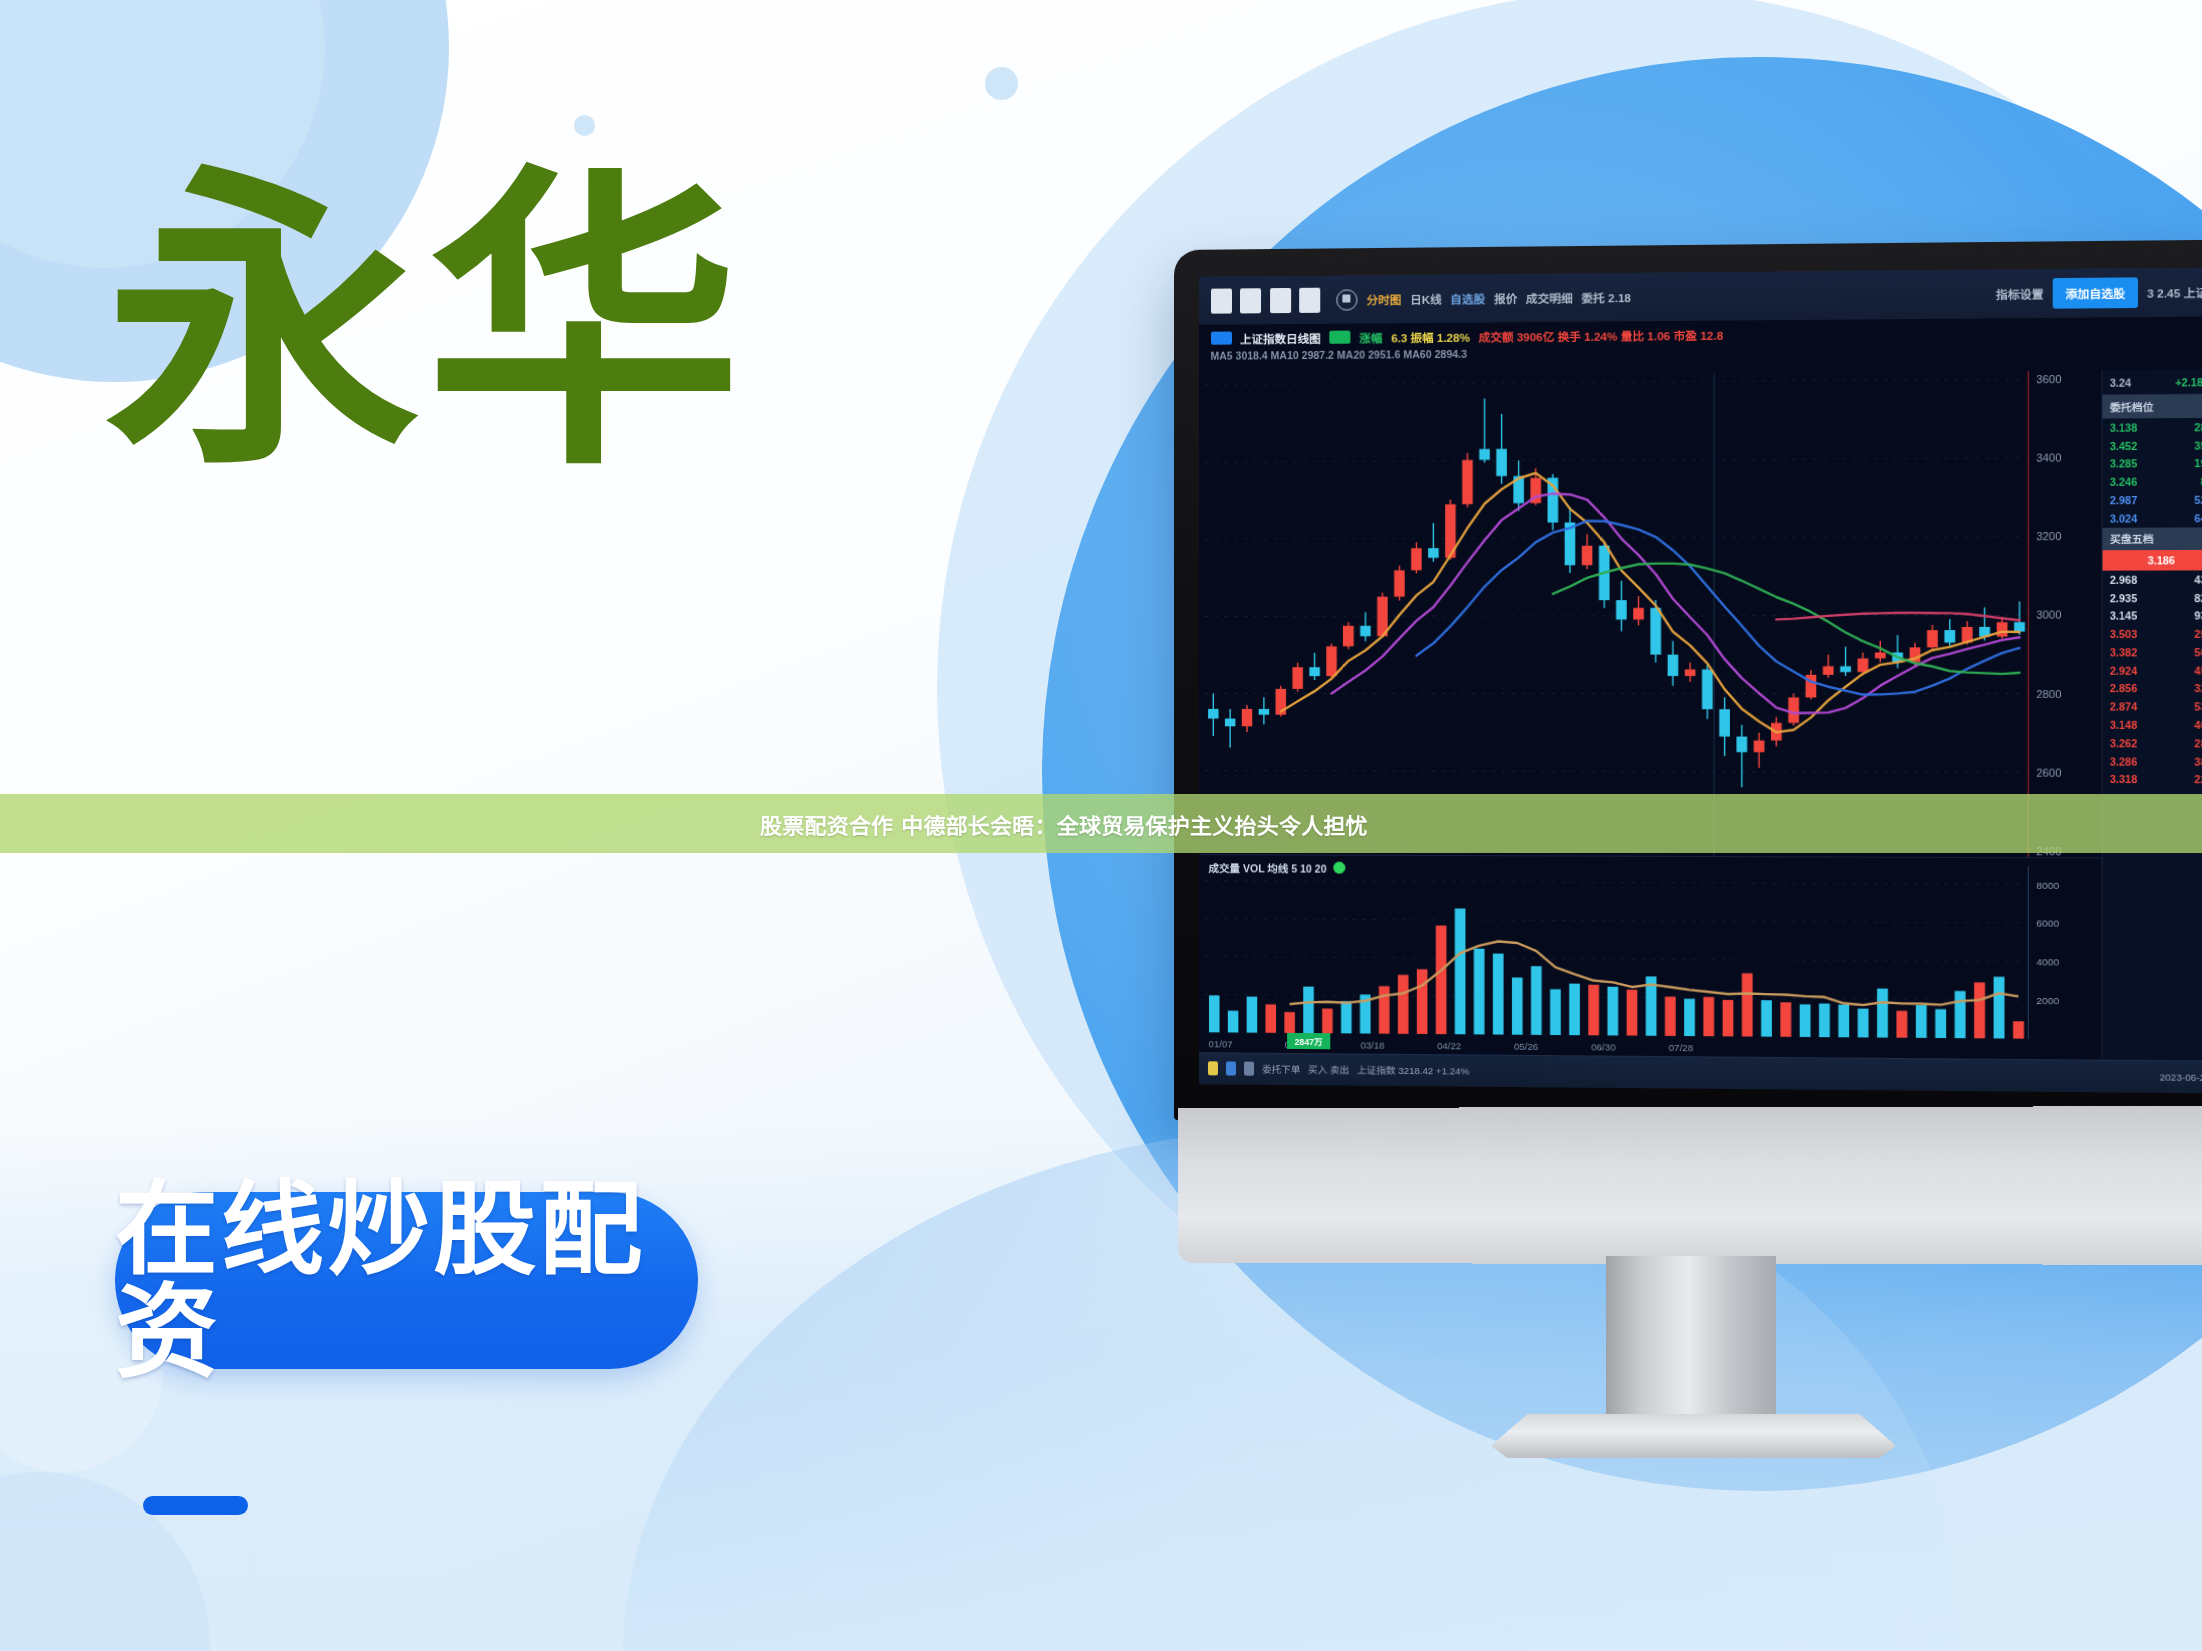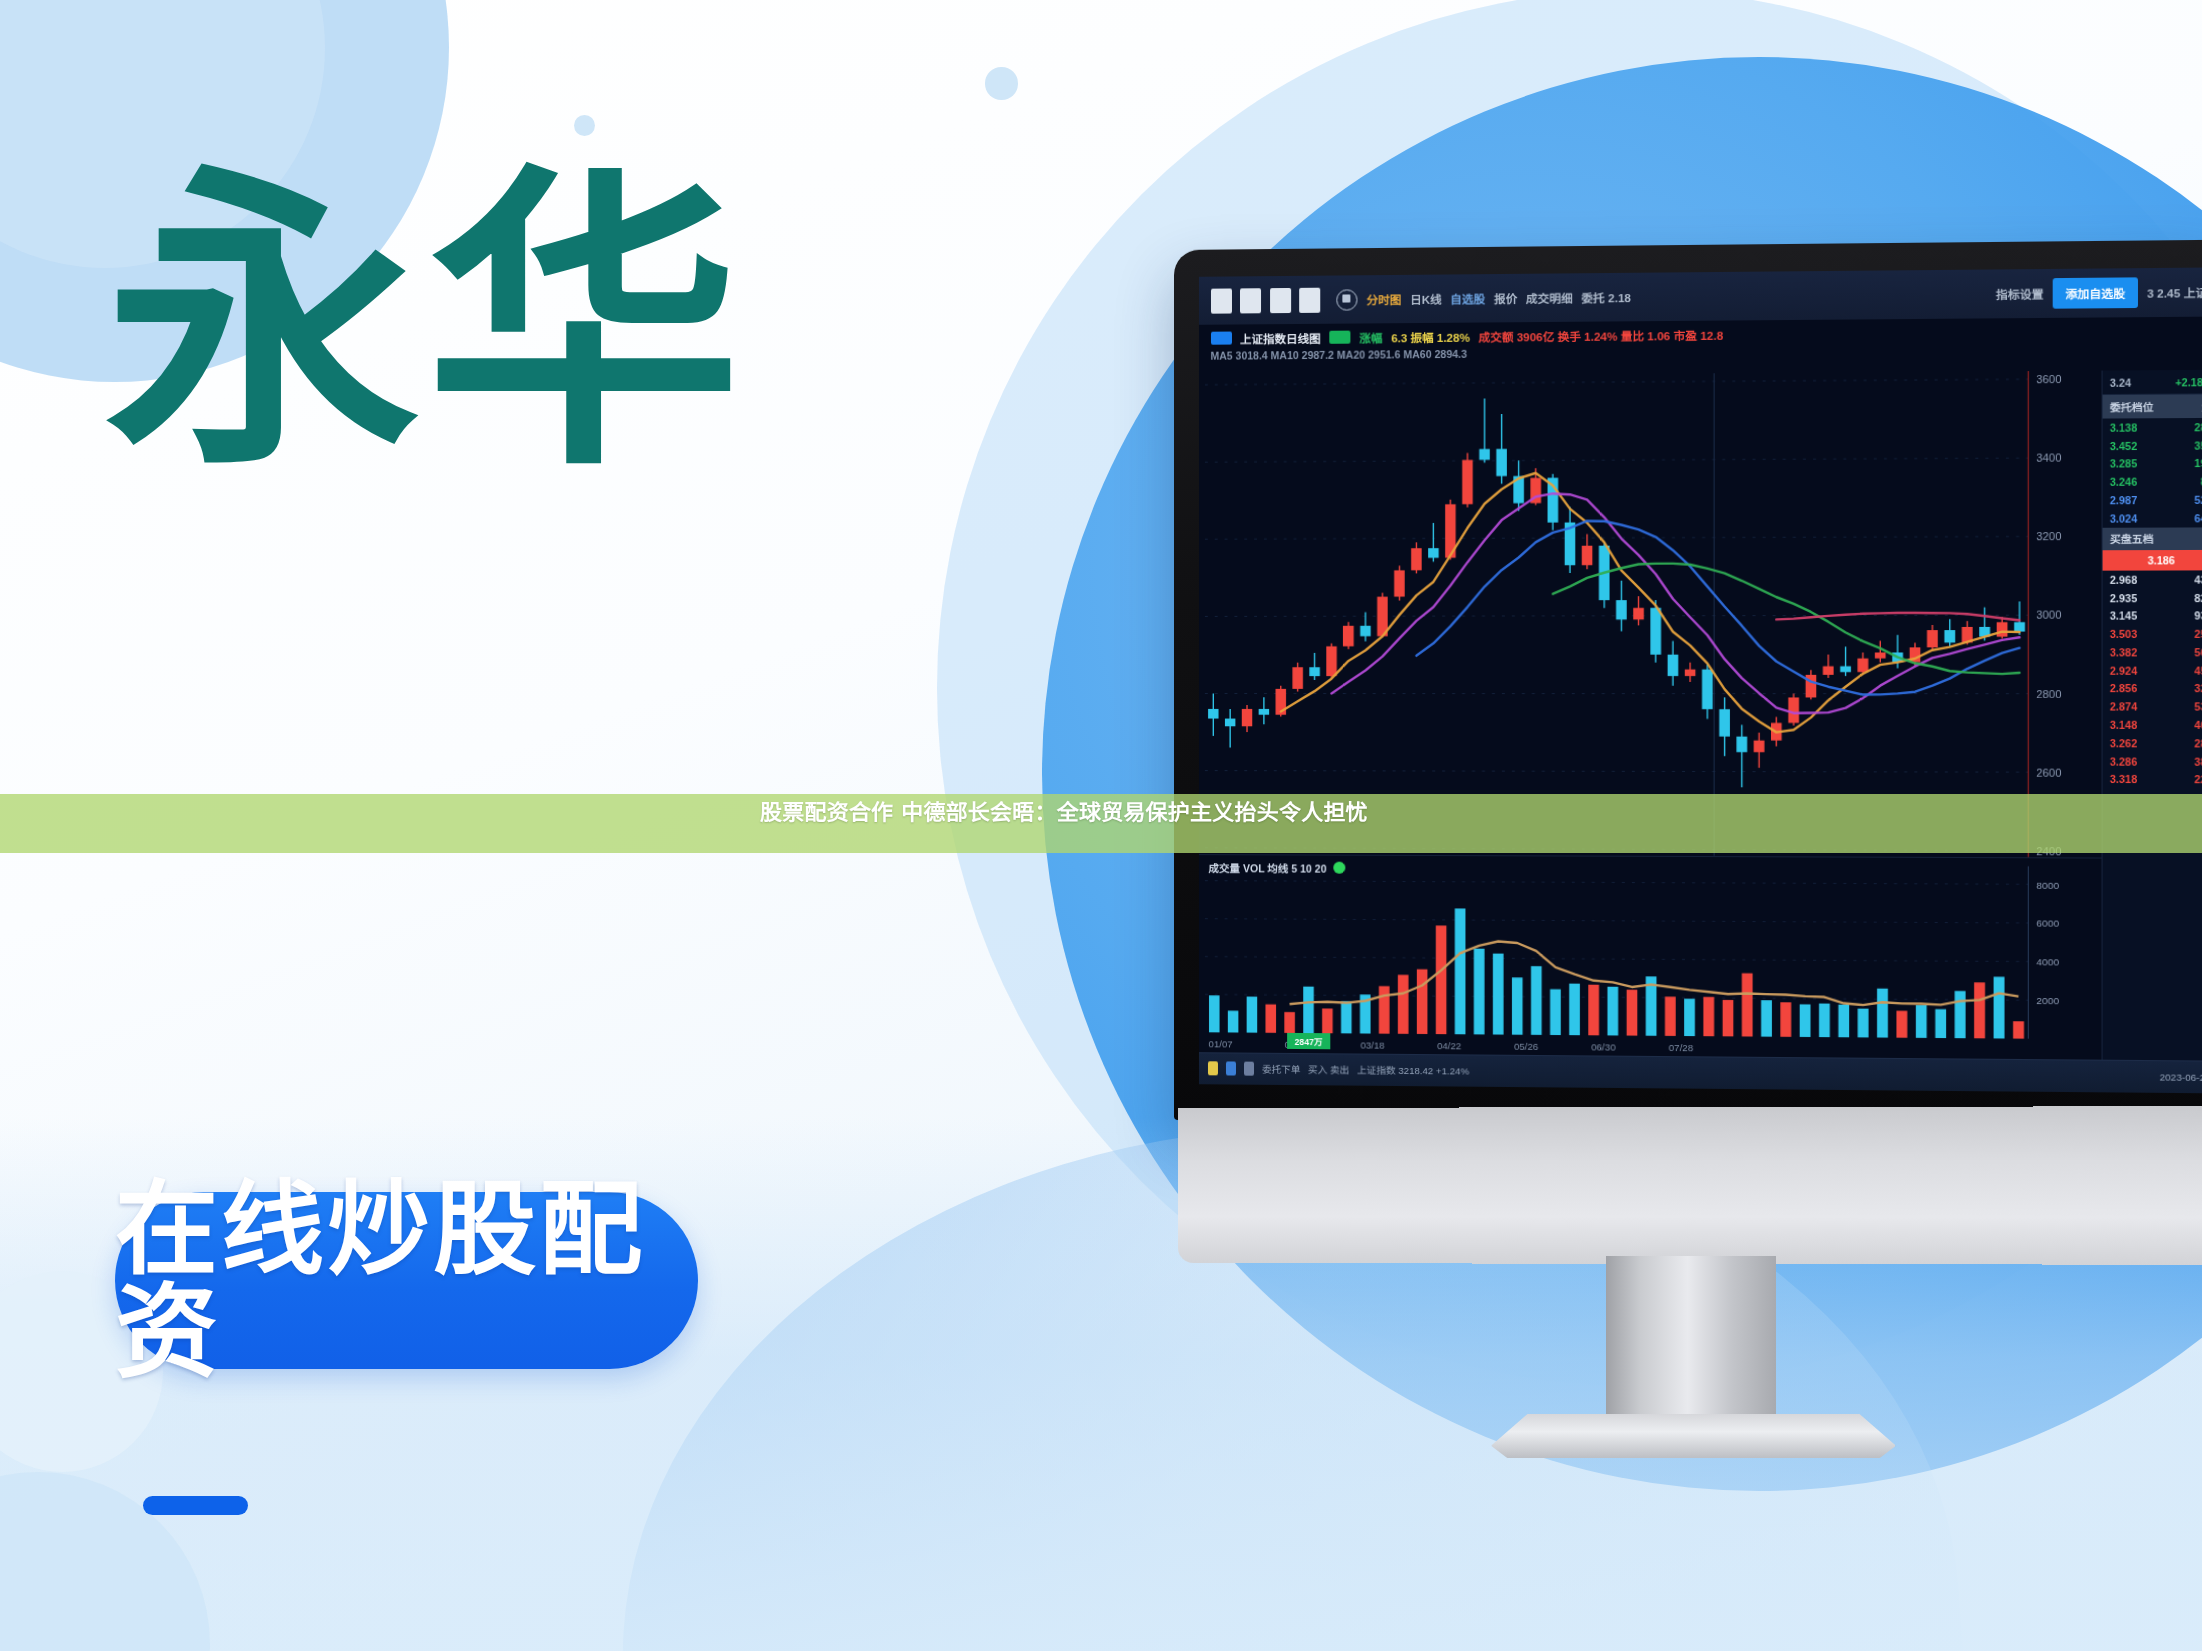--- a/index.html
+++ b/index.html
@@ -63,21 +63,21 @@
   .bg-dot {
     position:absolute; width:21px; height:21px; border-radius:50%;
     background:#cfe6f8;
   }
 
   
   .brand-wrap { position:absolute; left:0; top:0; width:1051px; height:1652px; }
 
   .brand-line {
     position:absolute;
-    color:#0f766e;
+    color:#4d7c0f;
     font-weight:700;
     letter-spacing:.02em;
     white-space:nowrap;
     line-height:1;
     font-family:"DejaVu Sans","Liberation Sans",sans-serif;
   }
   .brand-line-1 { left:105px; top:167px; font-size:315px; }
   .brand-line-2 { left:134px; top:554px; font-size:315px; }
 
   .cta-pill {
@@ -243,21 +243,21 @@
     display:flex; align-items:center; gap:7.6px; padding:0 8.6px;
     font-size:9.6px; color:#93a2b8; filter:blur(0.5px);
   }
   .st-ico { width:10.5px; height:14.3px; border-radius:1.9px; flex:0 0 auto; }
 
   
   .band {
     position:absolute; left:0; top:794px; width:2202px; height:59px;
     background:rgba(176,214,112,.78);
     z-index:60;
-    display:flex; align-items:flex-start;
+    display:flex; align-items:center;
   }
   .band-text {
     margin-left:760px;
     color:#ffffff;
     font-size:22px;
     font-weight:700;
     letter-spacing:.01em;
     white-space:nowrap;
     font-family:"DejaVu Sans","Liberation Sans",sans-serif;
     text-shadow:0 1px 1.9px rgba(40,60,20,.25);

